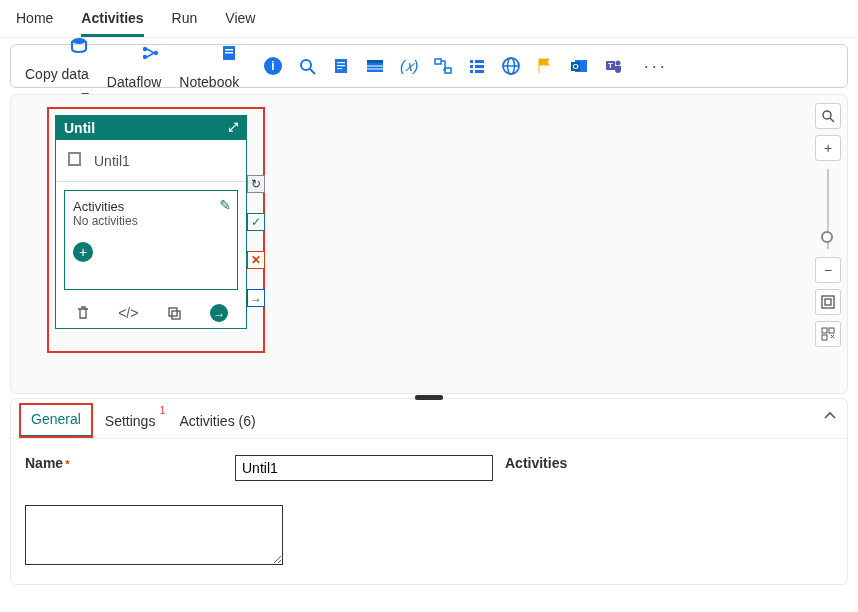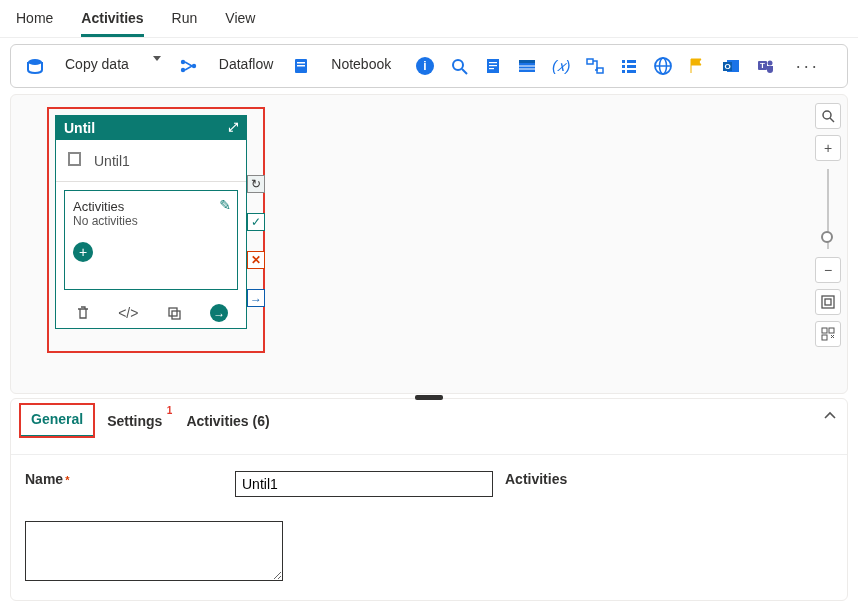--- a/index.html
+++ b/index.html
@@ -36,25 +36,26 @@
     border: 1px solid #d1d1d1;
     border-radius: 6px;
     height: 44px;
     display: flex;
     align-items: center;
     padding: 0 8px;
     gap: 6px;
   }
   .tb-item {
     display: flex;
-    align-items: flex-start;
-    gap: 20px;
+    align-items: flex-end;
+    gap: 11px;
     padding: 4px 6px;
     border-radius: 4px;
     cursor: pointer;
+    flex-direction: column;
   }
   .tb-icon {
     width: 20px; height: 20px;
     display: flex; align-items: center; justify-content: center;
   }
   .tb-square-row {
     display: flex;
     gap: 14px;
     margin-left: 12px;
     align-items: center;
@@ -188,24 +189,23 @@
   
   .panel {
     margin: 4px 10px 10px 10px;
     border:1px solid #edebe9;
     border-radius:6px;
     padding:0 0 16px 0;
   }
   .panel-tabs {
     display:flex;
     align-items:center;
-    padding:4px 8px 16px 8px;
+    padding:4px 8px 0 8px;
     position:relative;
     border-bottom:1px solid #eee;
-    font-weight:bold;
   }
   .ptab {
     padding:8px 12px;
     cursor:pointer;
     color:#323130;
     position:relative;
   }
   .ptab.active {
     color:#0b7a71;
     border-bottom:3px solid #0b7a71;

